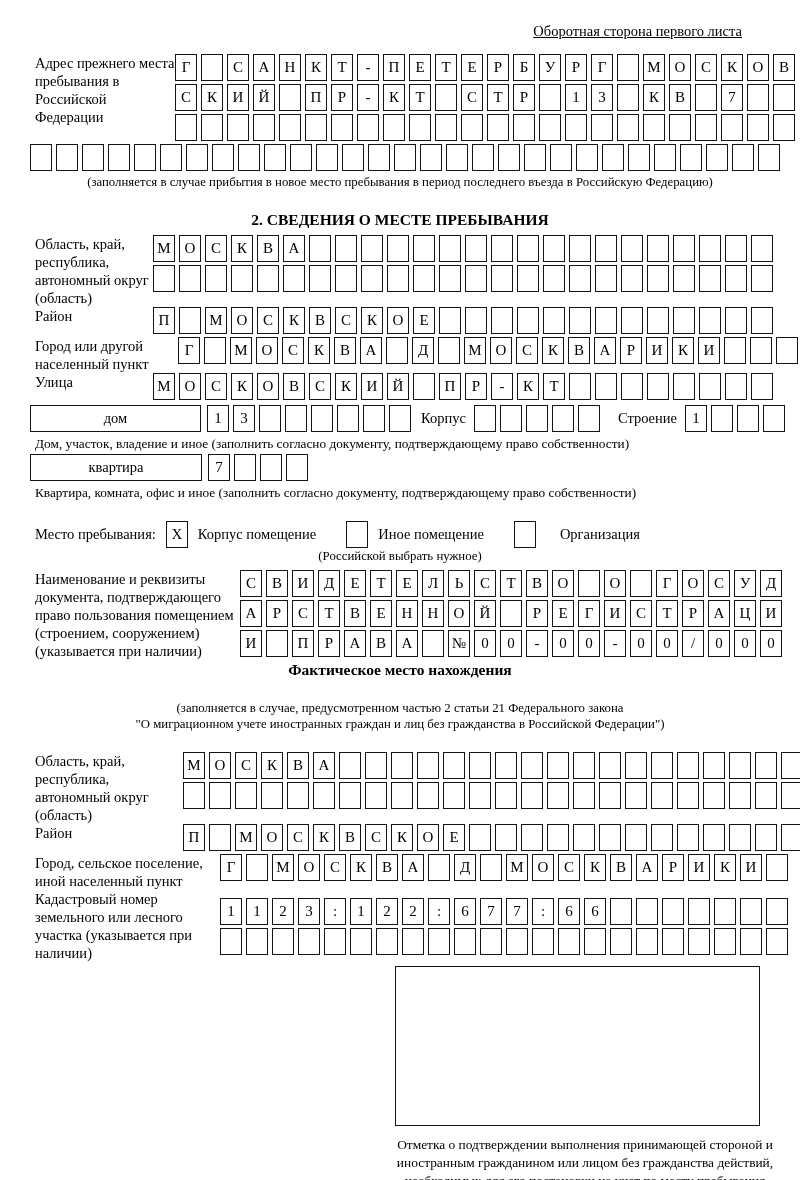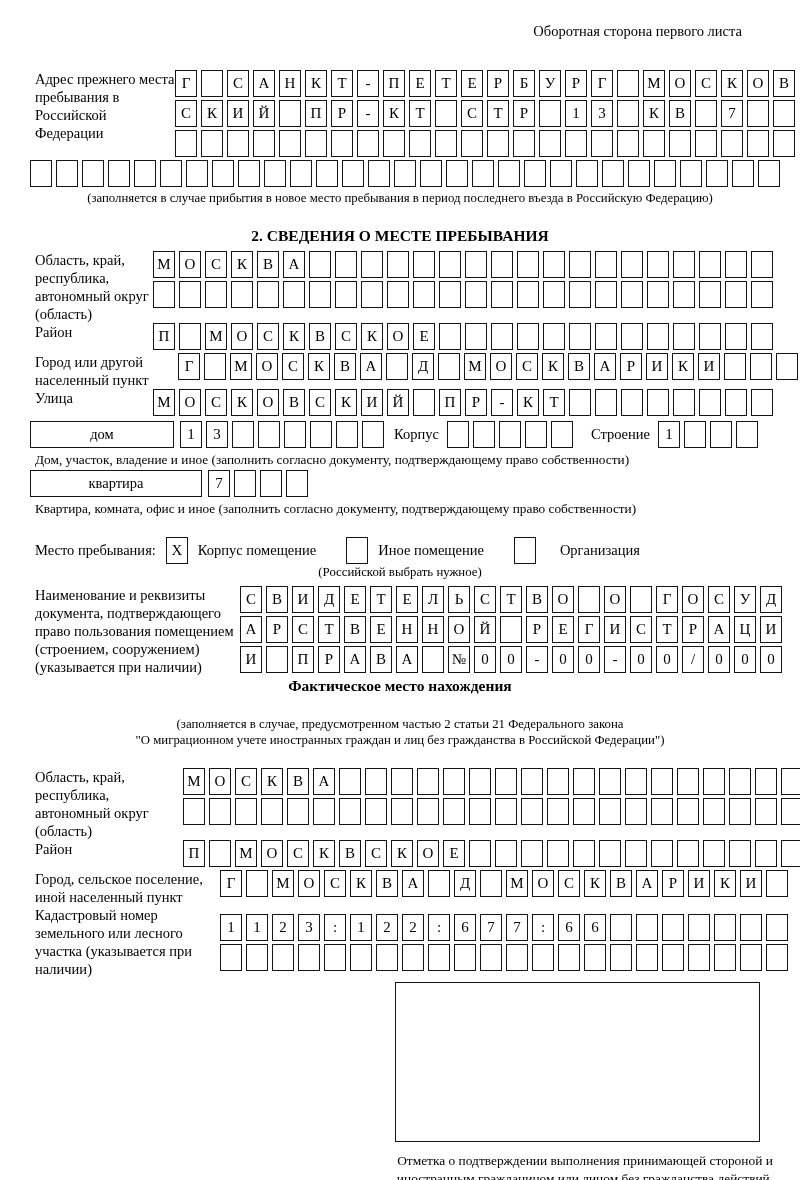--- a/index.html
+++ b/index.html
@@ -1,42 +1,42 @@
 <!DOCTYPE html>
 <html><head>
 <meta charset="utf-8">
 <style>
   html,body{margin:0;padding:0;background:#fff;}
   .page{
     position:relative;width:800px;height:1180px;overflow:hidden;
     background:#fff;color:#000;box-sizing:border-box;
     font-family:"Liberation Serif","DejaVu Serif",serif;
   }
-  .title-right{margin:22px 58px 0 0;text-align:right;font-size:14.5px;line-height:18px;}
+  .title-right{margin:22px 58px 0 0;text-align:right;font-size:14.5px;line-height:18px;text-decoration:underline;}
   .frow{display:flex;align-items:flex-start;}
   .flabel{font-size:14.5px;line-height:18px;flex:0 0 auto;}
   .fcol{display:flex;flex-direction:column;}
   .cells{display:flex;gap:4px;margin-bottom:3px;flex-wrap:nowrap;}
   .cell{
     box-sizing:border-box;flex:0 0 auto;width:22px;height:27px;
     border:1.6px solid #141414;text-align:center;
     font-size:15px;line-height:24px;background:#fff;
   }
   .wbox{
     box-sizing:border-box;height:27px;border:1.6px solid #141414;
     text-align:center;font-size:14.5px;line-height:24px;flex:0 0 auto;background:#fff;
   }
   .hrow{display:flex;align-items:flex-start;}
   .inline-label{font-size:14.5px;line-height:27px;flex:0 0 auto;}
   .note{font-size:12.8px;line-height:16px;text-align:center;}
   .cap{font-size:13.3px;line-height:17px;margin-left:35px;}
   .sec-title{font-size:15.5px;line-height:20px;font-weight:bold;text-align:center;}
   .ml30{margin-left:30px;} .ml35{margin-left:35px;}
   .mt2{margin-top:2px;} .mt4{margin-top:20px;} .mt5{margin-top:5px;} .mt6{margin-top:6px;}
-  .mt14{margin-top:30px;}
+  .mt14{margin-top:14px;}
   .w118{width:118px;} .w140{width:140px;} .w143{width:143px;} .w148{width:148px;}
   .w185{width:185px;} .w205{width:205px;}
   .gap6{width:6px;flex:0 0 auto;} .gap10{width:10px;flex:0 0 auto;}
   .gap24{width:24px;flex:0 0 auto;} .gap30{width:30px;flex:0 0 auto;}
   .stamp-box{
     box-sizing:border-box;margin:4px 0 0 395px;width:365px;height:160px;
     border:1.6px solid #141414;background:#fff;
   }
   .stamp-note{
     margin:10px 0 0 375px;width:420px;text-align:center;
@@ -310,21 +310,21 @@
         <span class="cell"></span>
         <span class="cell"></span>
         <span class="cell"></span>
         <span class="cell"></span>
         <span class="cell"></span>
         <span class="cell"></span>
       </div>
   </div>
 
   <div class="hrow mt2 ml30">
-    <div class="wbox" style="width:144px">дом</div>
+    <div class="wbox" style="width:171px">дом</div>
     <div class="gap6"></div>
     <div class="cells">
         <span class="cell">1</span>
         <span class="cell">3</span>
         <span class="cell"></span>
         <span class="cell"></span>
         <span class="cell"></span>
         <span class="cell"></span>
         <span class="cell"></span>
         <span class="cell"></span>

